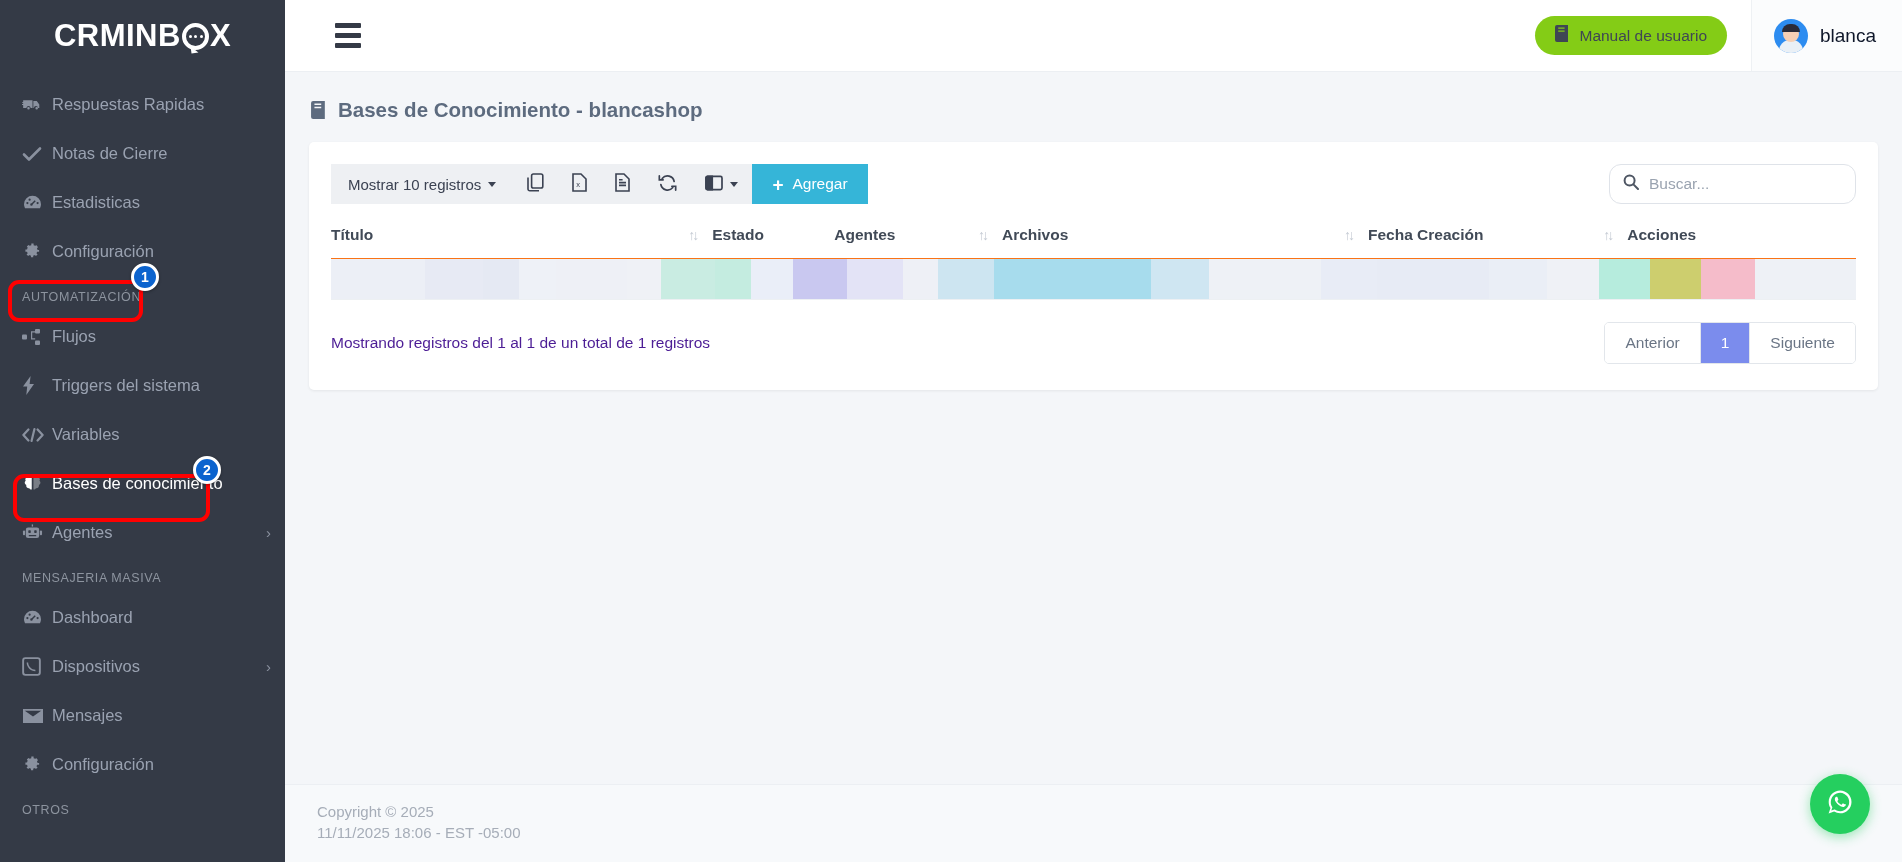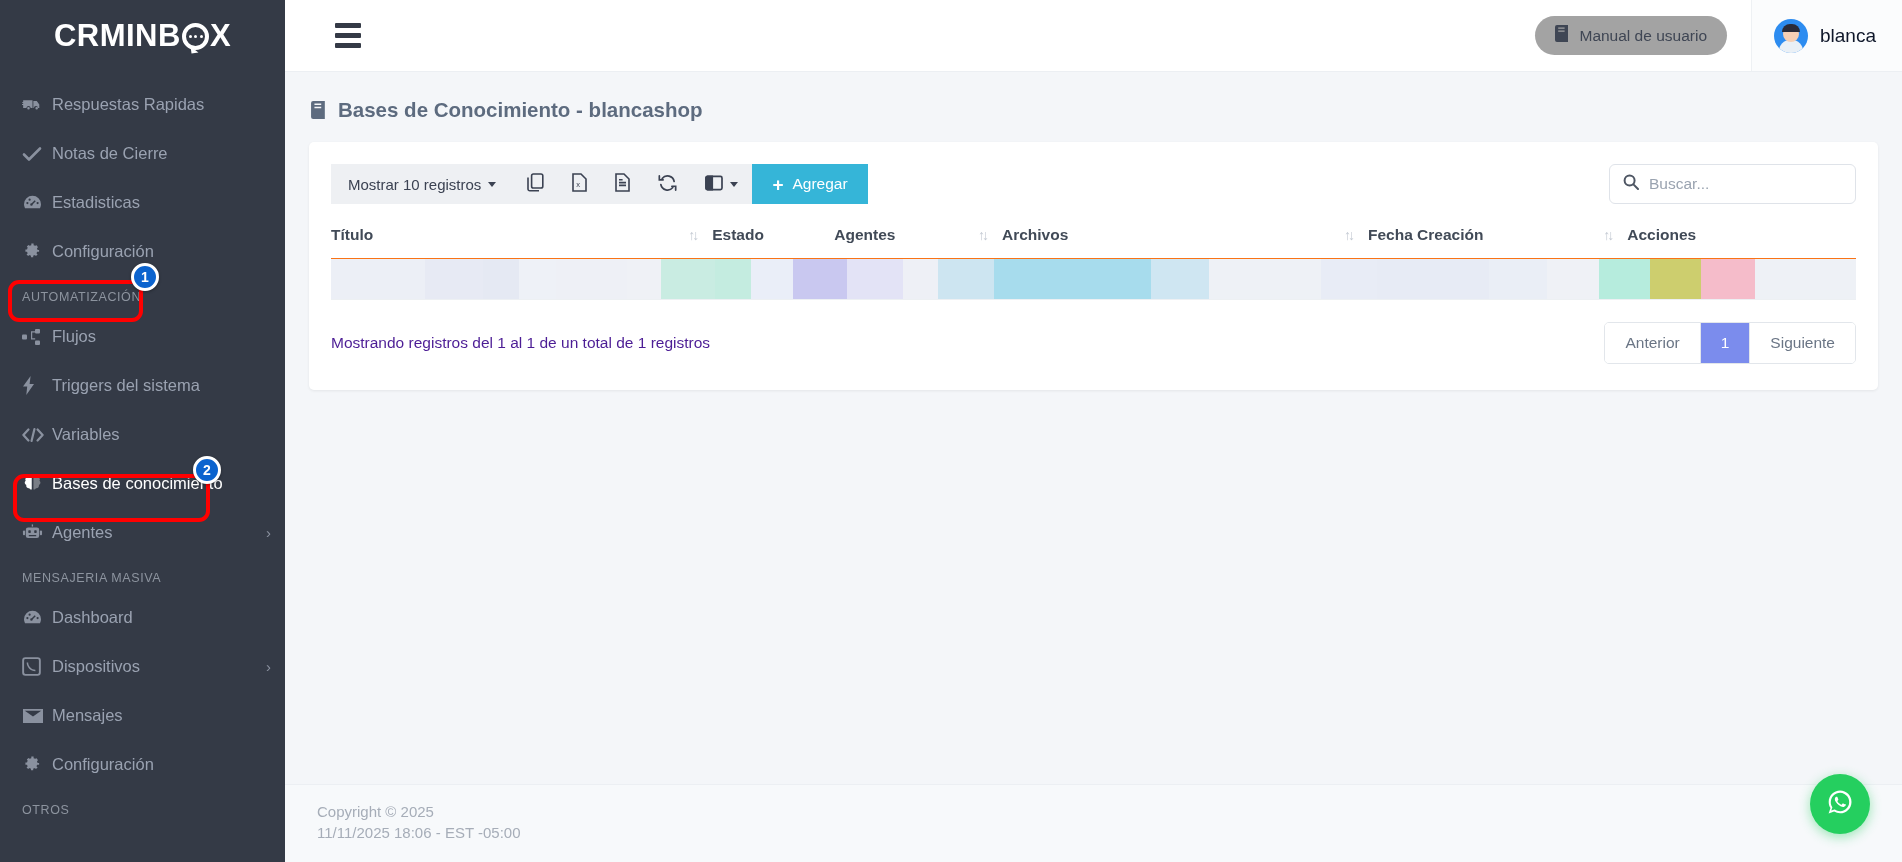--- a/index.html
+++ b/index.html
@@ -95,21 +95,21 @@
   .hamburger { width: 26px; cursor: pointer; }
   .hamburger span {
     display: block; height: 5px; background: #343a46; border-radius: 1px;
     margin-bottom: 5px;
   }
   .hamburger span:last-child { margin-bottom: 0; }
 
   .topbar-right { margin-left: auto; display: flex; align-items: center; height: 100%; }
   .manual-btn {
     display: flex; align-items: center; gap: 9px;
-    background: #a3a3a3; border-radius: 22px;
+    background: #84cc16; border-radius: 22px;
     padding: 9px 20px; color: #3f4654; font-size: 15.5px;
     cursor: pointer; margin-right: 24px;
   }
   .user-box {
     display: flex; align-items: center; gap: 12px;
     height: 100%; padding: 0 26px 0 22px;
     background: #fbfcfd; border-left: 1px solid #eef1f4;
     cursor: pointer;
   }
   .avatar {
@@ -150,21 +150,21 @@
     background: #35b5d8; color: #ffffff; border: none;
     height: 40px; padding: 0 20px; font-size: 15.5px; cursor: pointer;
     display: flex; align-items: center; gap: 9px;
     font-family: "Liberation Sans", sans-serif;
   }
   .plus { font-size: 19px; font-weight: bold; line-height: 1; }
 
   .search-wrap {
     margin-left: auto;
     width: 247px; height: 40px;
-    border: 1px solid #dfe3e9; border-radius: 6px;
+    border: 1px solid #dfe3e9; border-radius: 12px;
     display: flex; align-items: center; gap: 10px; padding: 12px 13px;
     background: #fff;
   }
   .search-wrap input {
     border: none; outline: none; flex: 1;
     font-size: 15.5px; color: #4a5260;
     font-family: "Liberation Sans", sans-serif;
   }
   .search-wrap input::placeholder { color: #9aa3b0; }
 

